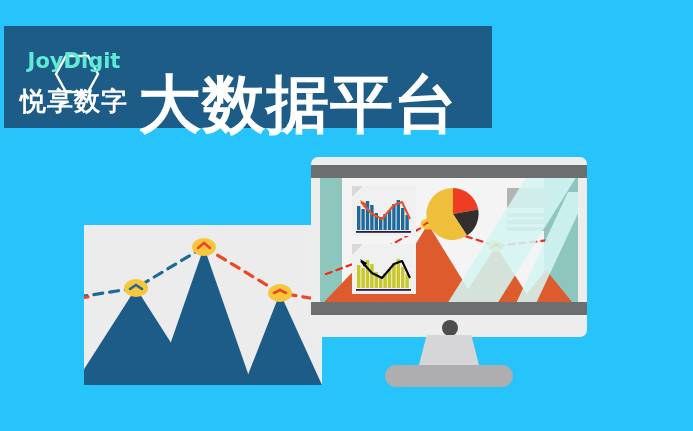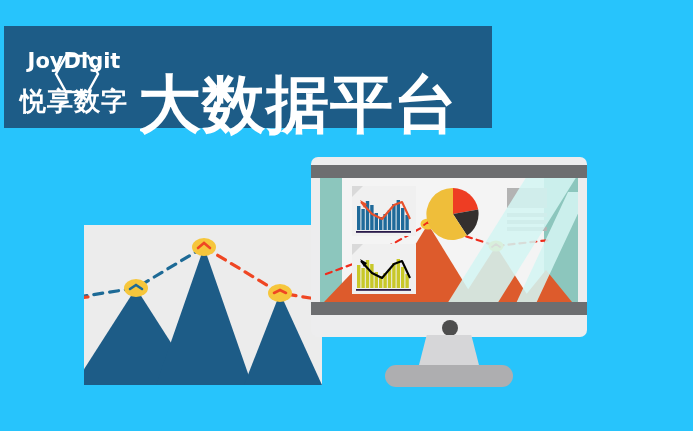--- a/index.html
+++ b/index.html
@@ -15,21 +15,21 @@
   .banner{
     position:absolute;left:4px;top:26px;width:488px;height:102px;
     background:#1d5c87;
   }
   .logo{
     position:absolute;left:12px;top:4px;width:116px;height:94px;
   }
   .logo svg{position:absolute;left:0;top:0;}
   .logo-word{
     position:absolute;left:0;top:20px;width:116px;text-align:center;
-    color:#ffffff;font-size:21px;font-weight:bold;letter-spacing:0px;
+    color:#5eead4;font-size:21px;font-weight:bold;letter-spacing:0px;
     font-family:"DejaVu Sans",sans-serif;
     line-height:22px;
   }
   .logo-sub{
     position:absolute;left:0;top:58px;width:116px;text-align:center;
     color:#ffffff;font-size:26px;font-weight:bold;letter-spacing:1px;
     line-height:26px;
   }
   .banner-title{
     position:absolute;left:134px;top:45px;

